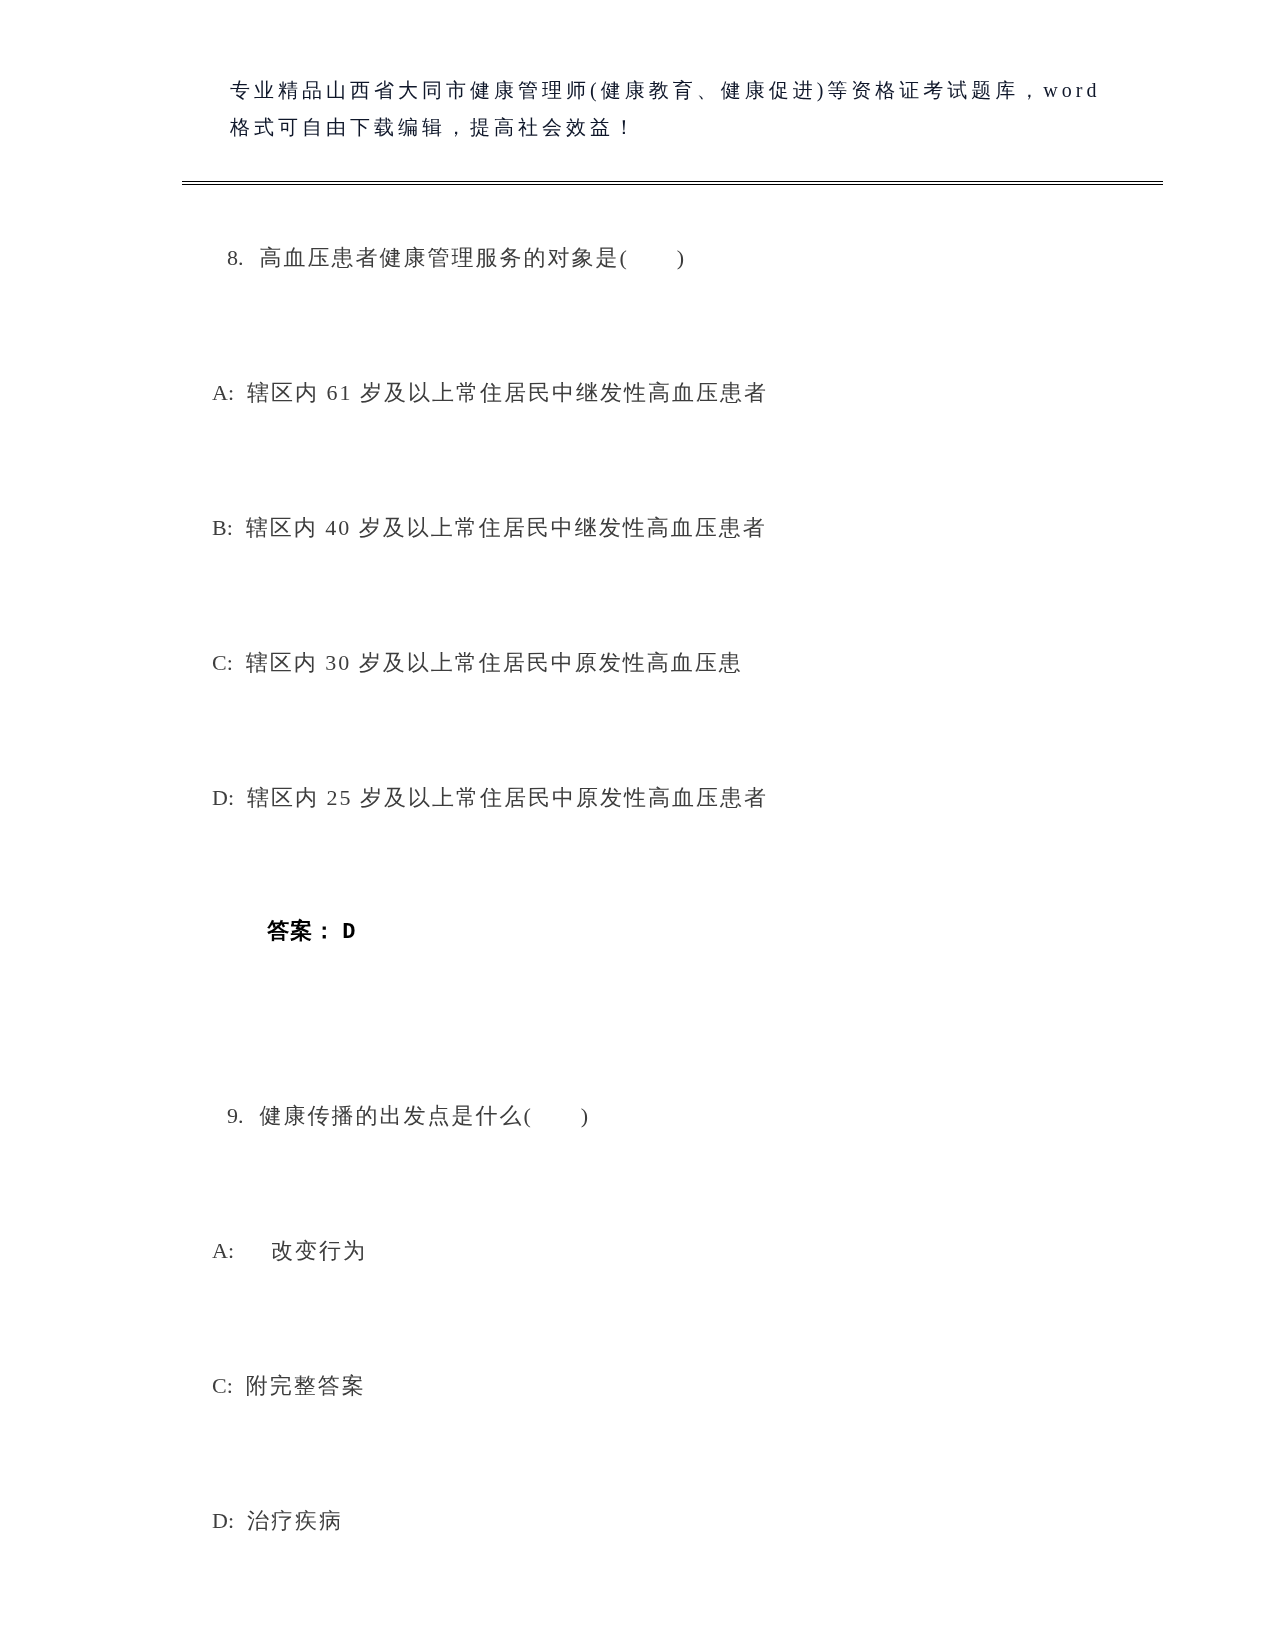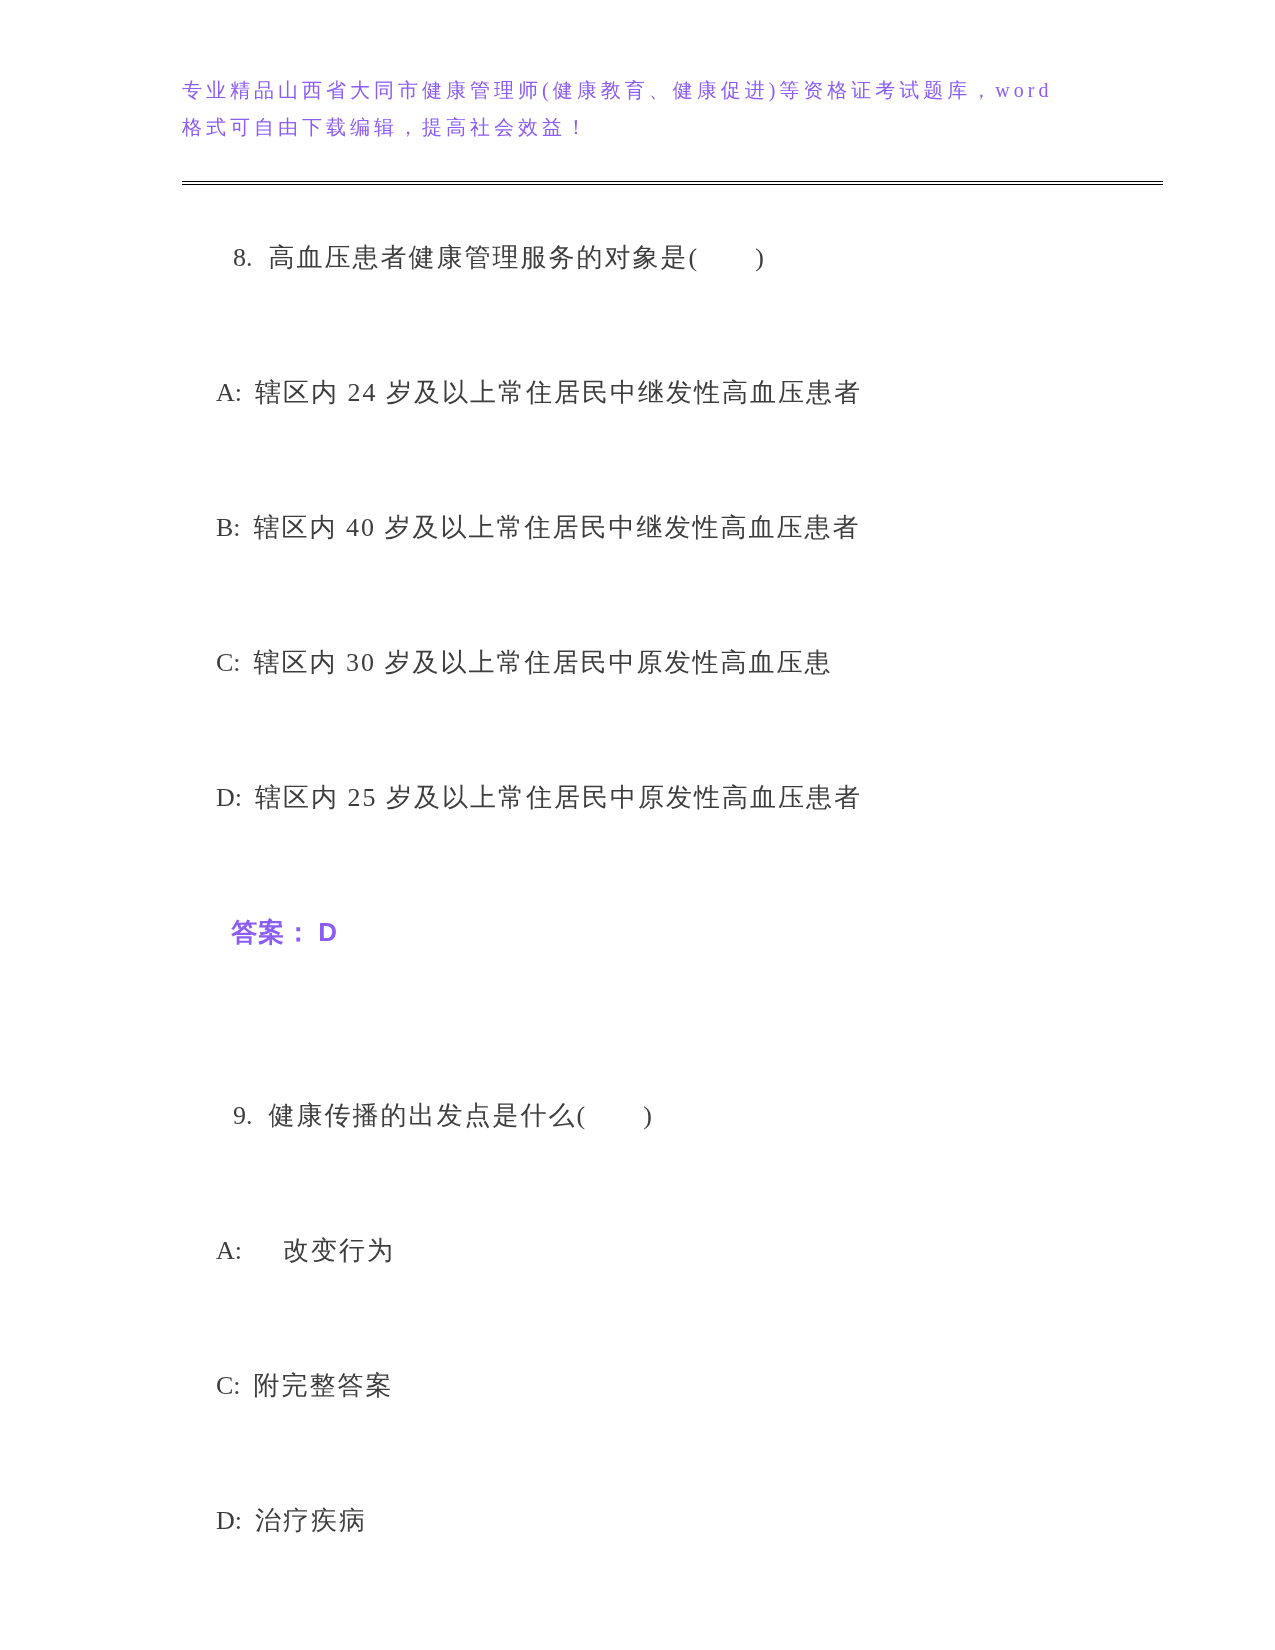--- a/index.html
+++ b/index.html
@@ -16,50 +16,51 @@
     width: 1275px;
     height: 1650px;
     background: #ffffff;
     padding: 72px 112px 0 182px;
   }
   
   .doc-header .header-line {
     font-size: 20px;
     line-height: 37px;
     letter-spacing: 4px;
-    color: #8b5cf6;
+    color: #0f172a;
+    margin-left: 48px;
   }
   .header-rule {
     margin-top: 35px;
     border-bottom: 4px double #000000;
     width: 100%;
     height: 0;
   }
   
   .content { margin-top: 5px; }
   .question-block { margin-top: 0; }
   .question-block + .question-block { margin-top: 48px; }
   .line {
-    font-size: 26px;
+    font-size: 22px;
     line-height: 45px;
     letter-spacing: 2px;
     white-space: pre-wrap;
   }
   .q-num {
     letter-spacing: 0;
     margin-right: 16px;
   }
   .opt-label {
     letter-spacing: 0;
     margin-right: 13px;
   }
   .answer-line {
-    font-family: Liberation Sans, sans-serif;
+    font-family: Liberation Mono, monospace;
     font-weight: 700;
-    color: #8b5cf6;
+    color: #000000;
     letter-spacing: 1px;
   }
   .answer-line .answer-value { margin-left: 6px; letter-spacing: 0; }
 </style>
 </head>
 <body>
 
 <div class="page">
 
   <div class="doc-header">
@@ -69,21 +70,21 @@
 
   <div class="header-rule"></div>
 
   <div class="content">
   <section class="question-block">
     <div class="line question-stem">
       <span class="q-num">8.</span><span class="q-text">高血压患者健康管理服务的对象是(　　)</span>
     </div>
     <div class="options">
   <div class="line option-line">
-    <span class="opt-label">A:</span><span class="opt-text">辖区内 24 岁及以上常住居民中继发性高血压患者</span>
+    <span class="opt-label">A:</span><span class="opt-text">辖区内 61 岁及以上常住居民中继发性高血压患者</span>
   </div>
 
   <div class="line option-line">
     <span class="opt-label">B:</span><span class="opt-text">辖区内 40 岁及以上常住居民中继发性高血压患者</span>
   </div>
 
   <div class="line option-line">
     <span class="opt-label">C:</span><span class="opt-text">辖区内 30 岁及以上常住居民中原发性高血压患</span>
   </div>
 

